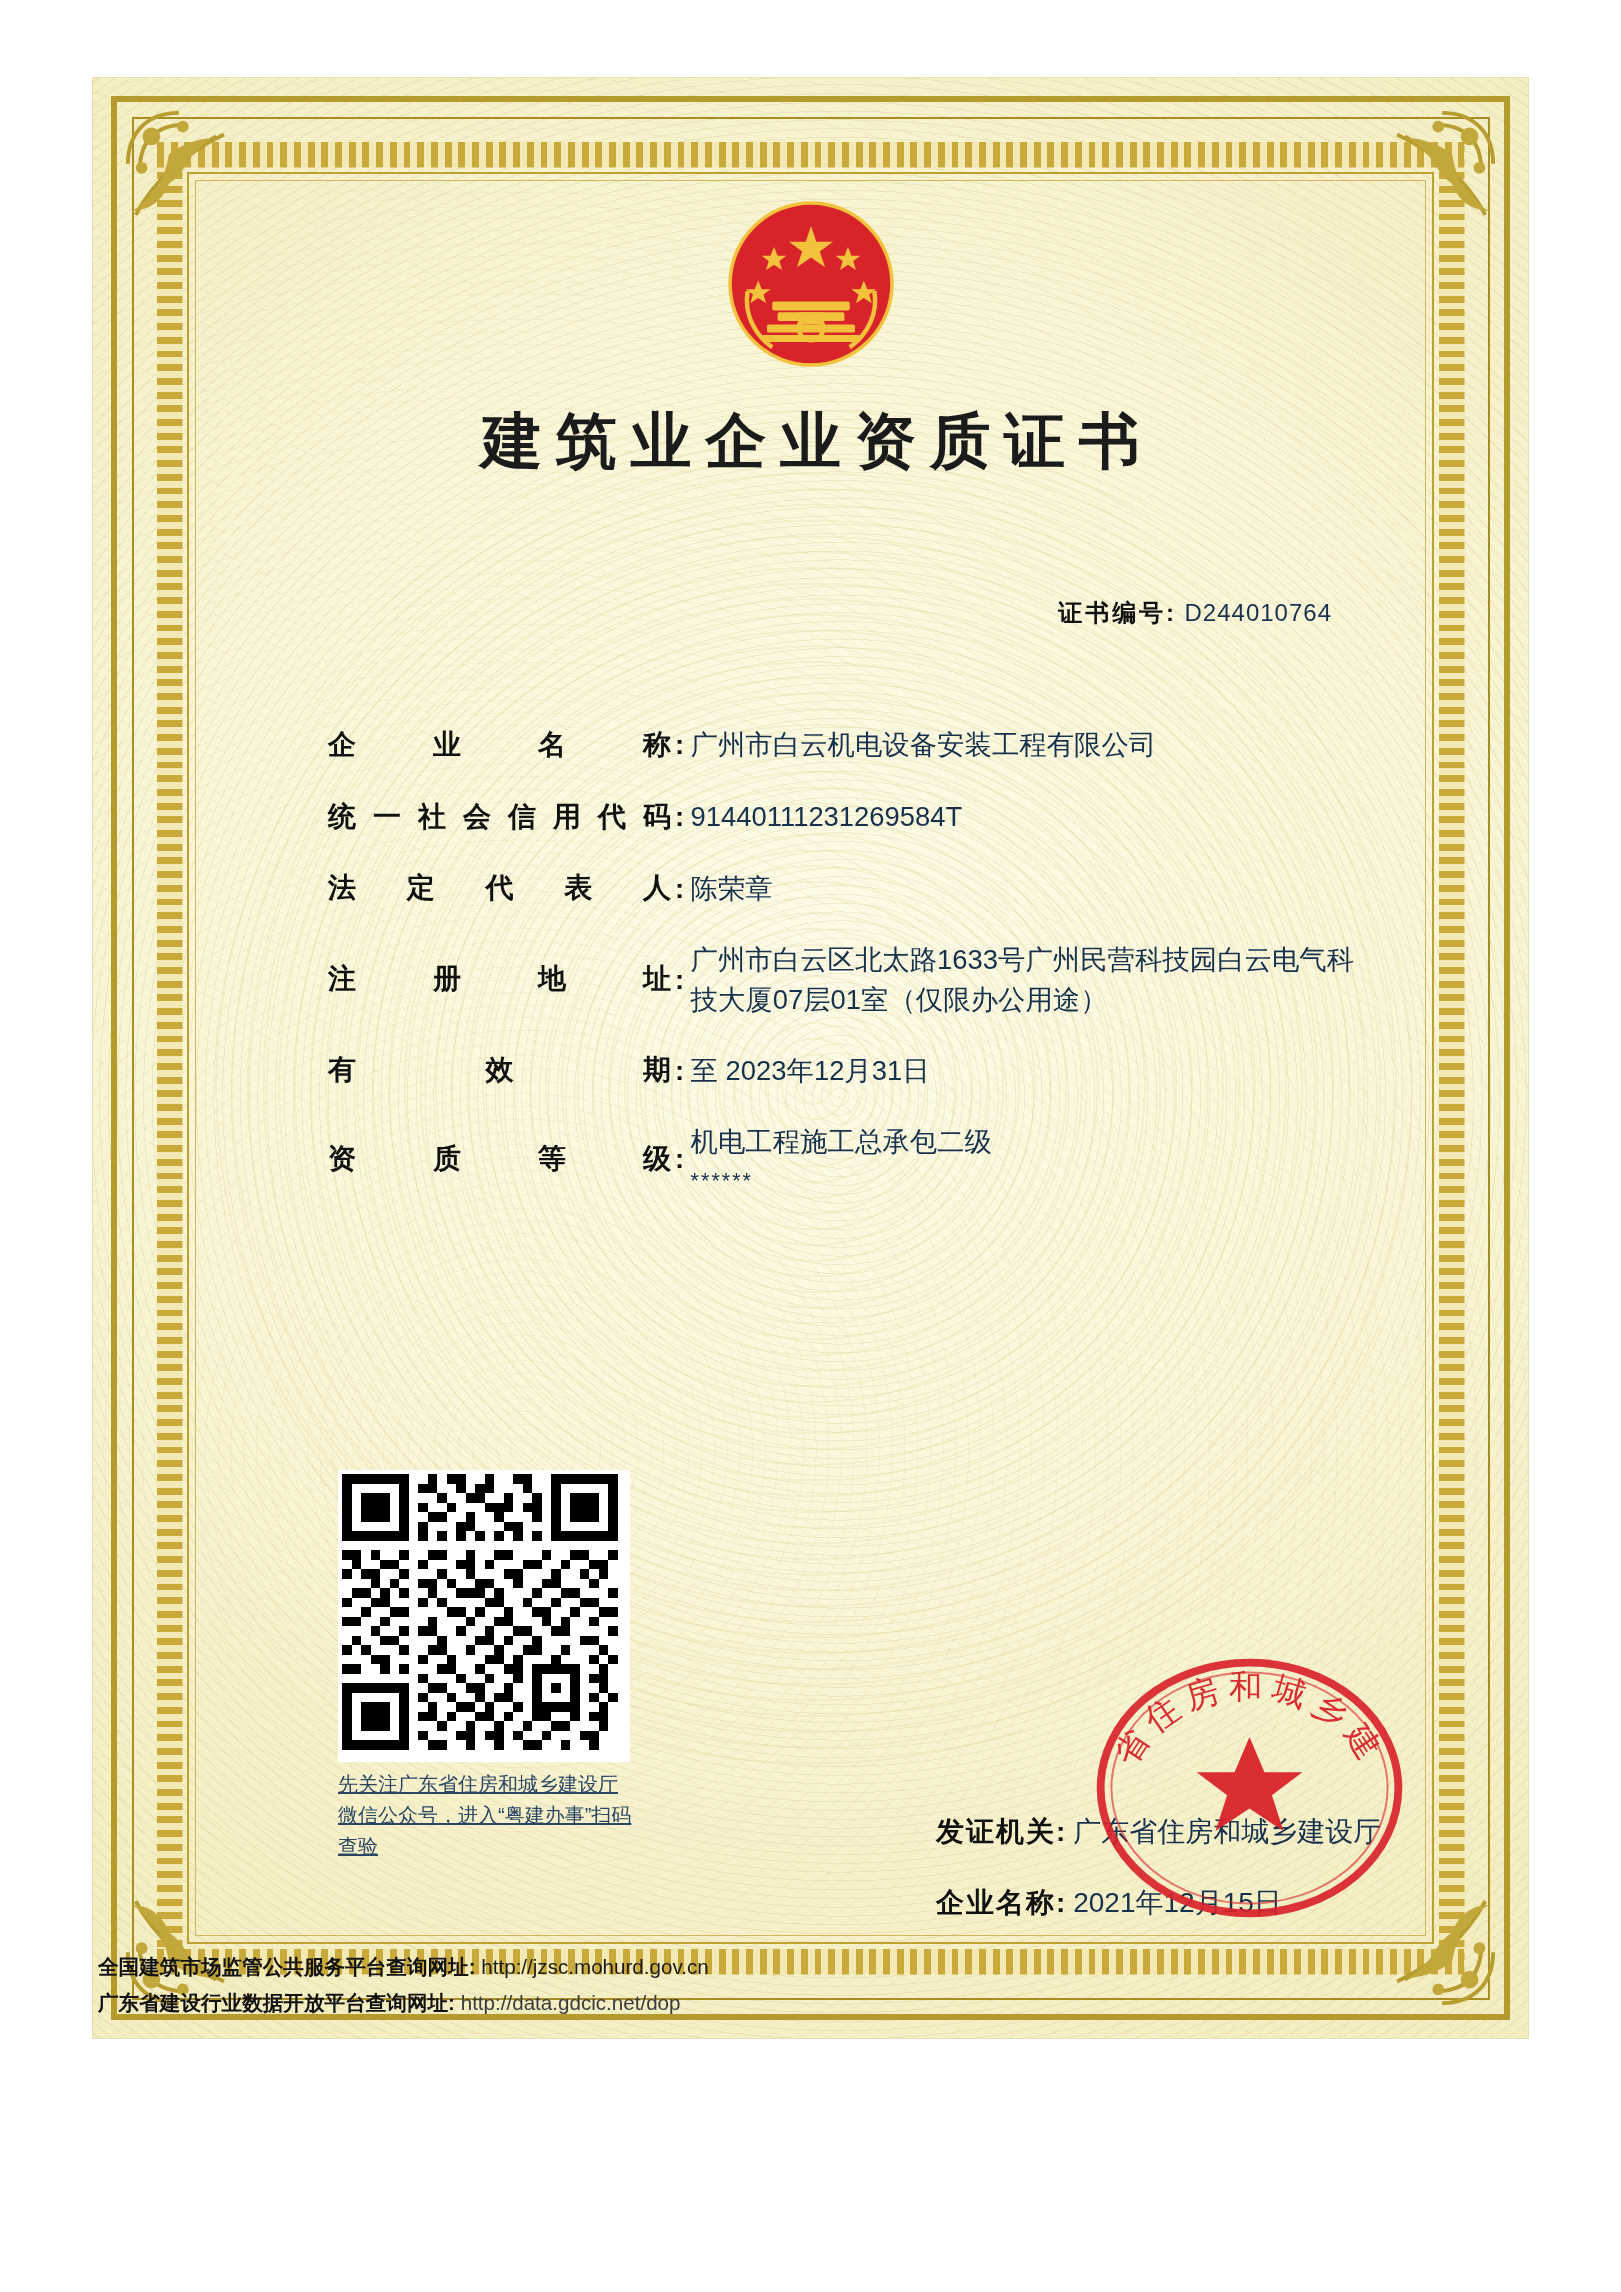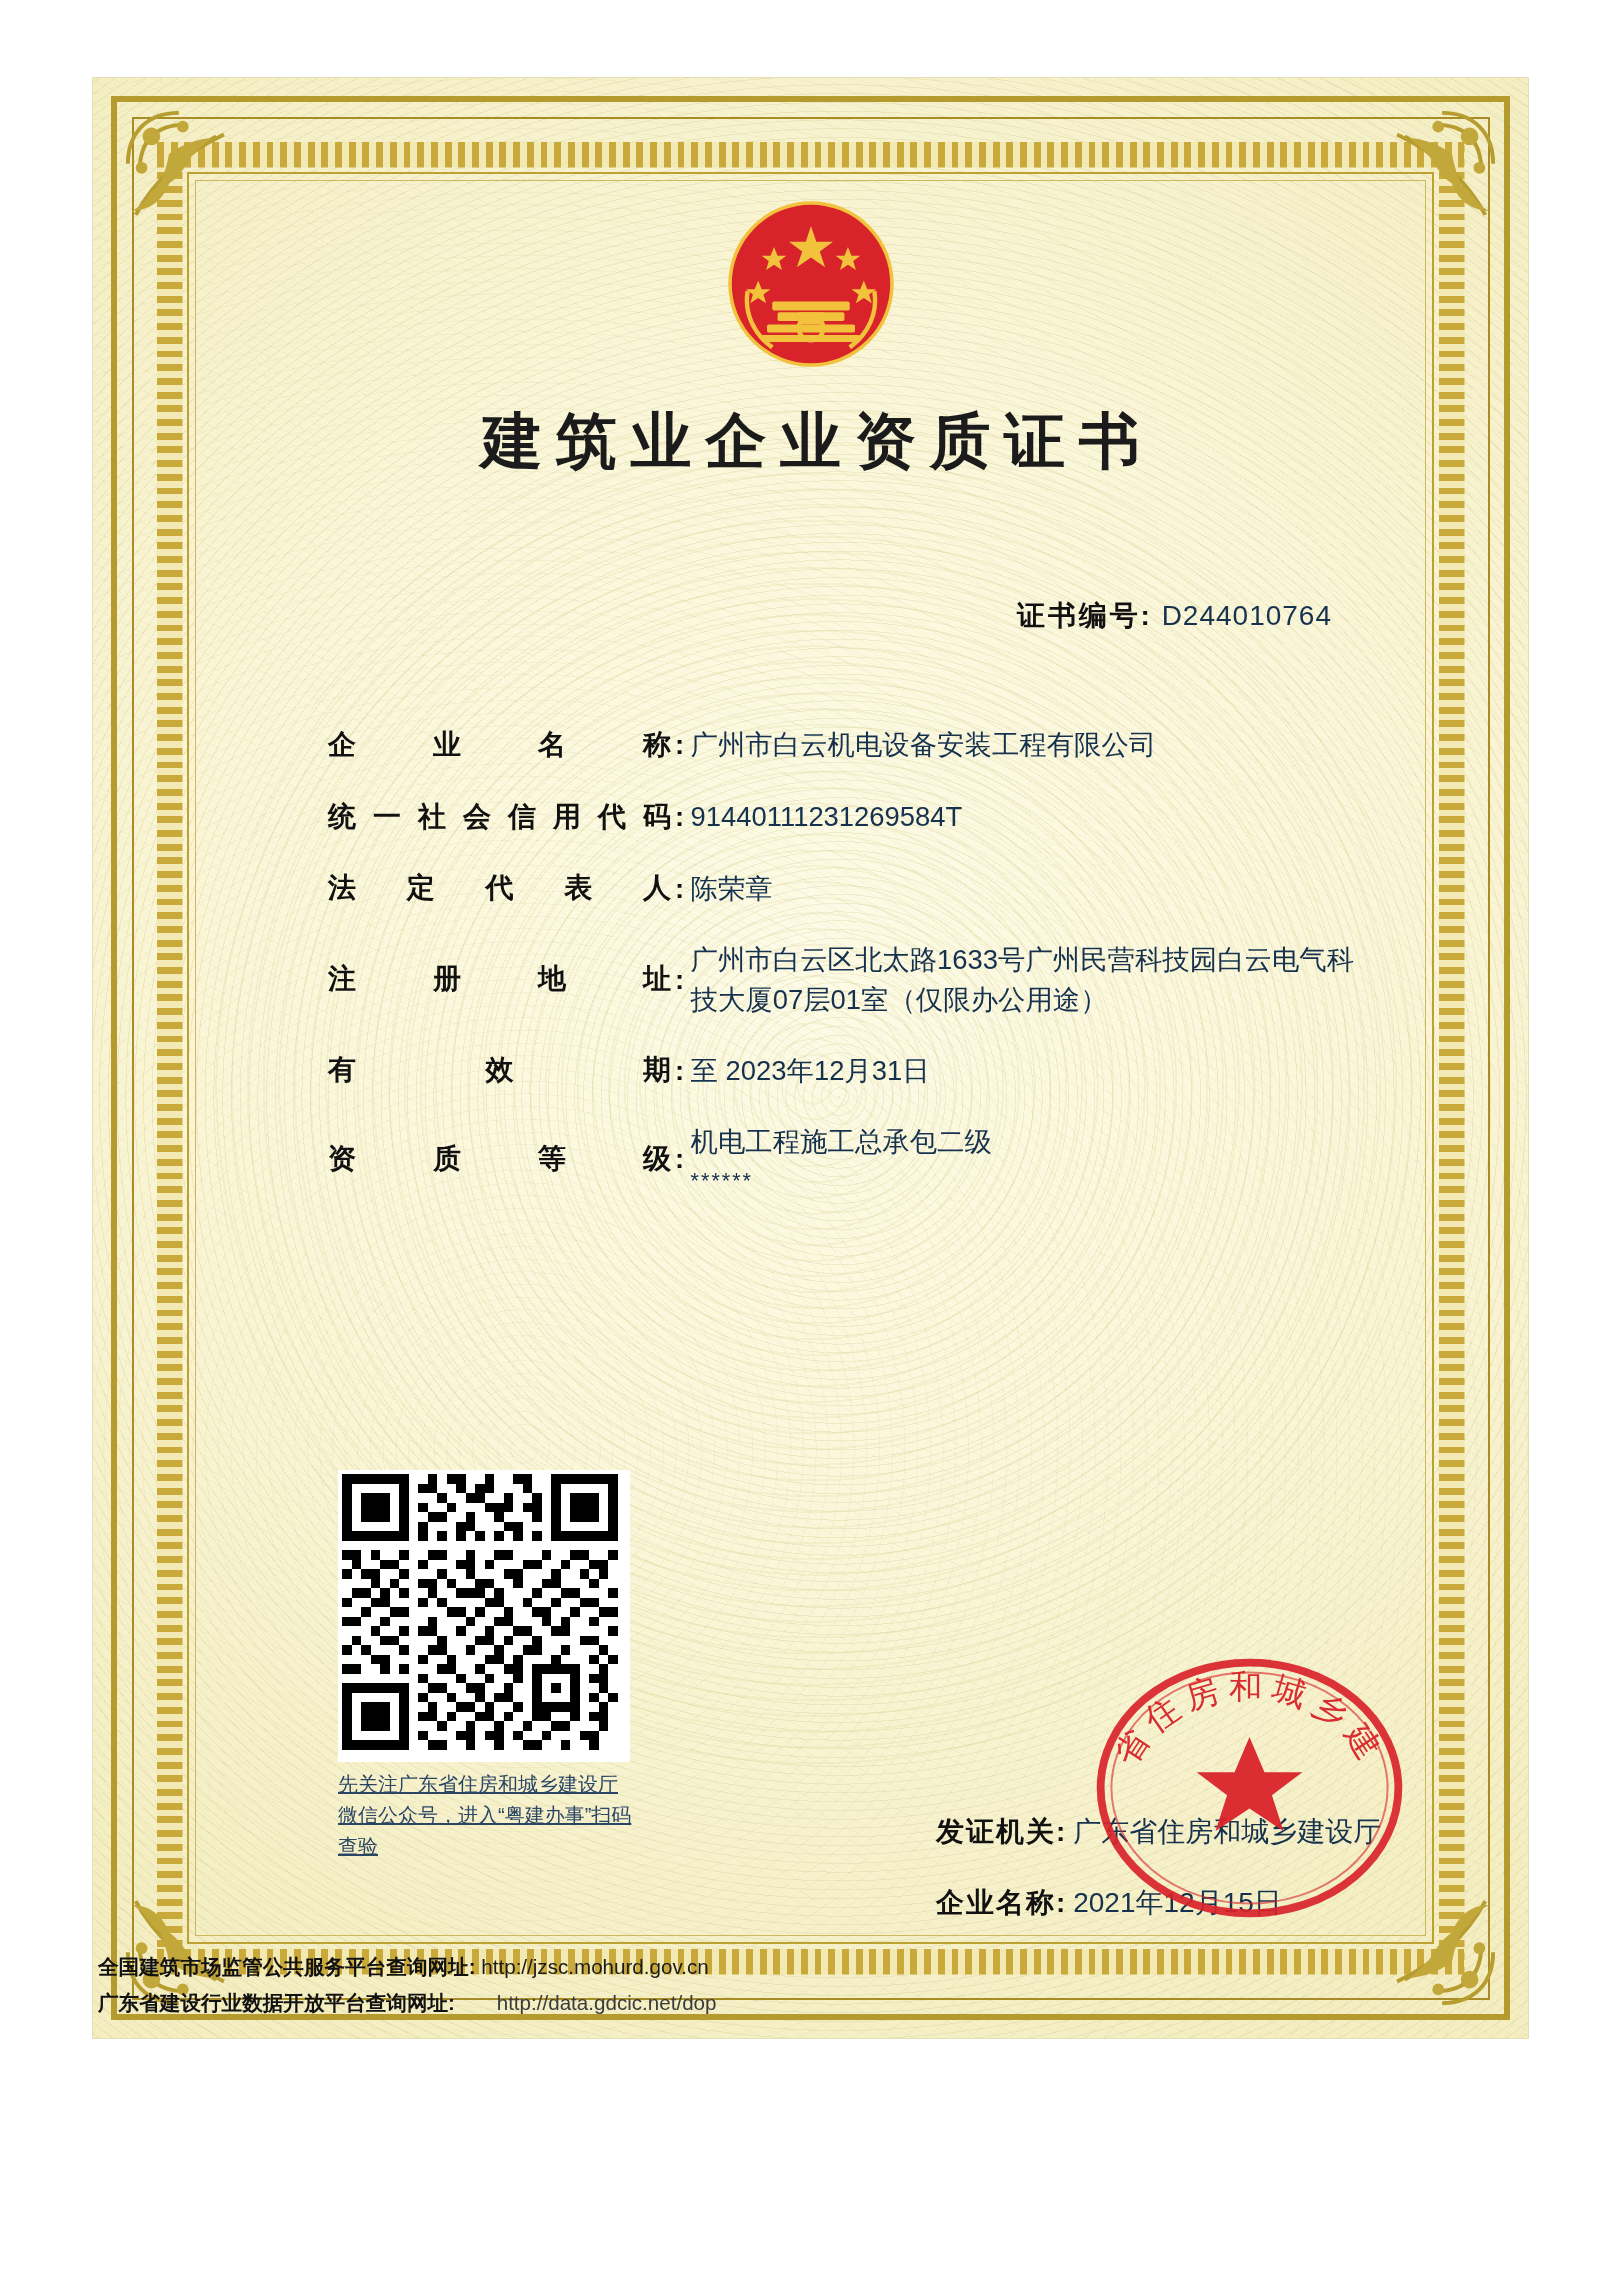--- a/index.html
+++ b/index.html
@@ -126,21 +126,21 @@
     letter-spacing: 13.7px;
     color: #1b1b1b;
     text-indent: 13.7px;
   }
 
   
   .cert-no {
     position: absolute;
     right: 196px;
     top: 519px;
-    font-size: 28px;
+    font-size: 24px;
     color: #16324f;
     letter-spacing: 1px;
     text-align: right;
   }
   .cert-no .lbl {
     color: #111;
     letter-spacing: 2.9px;
     font-weight: 600;
   }
 
@@ -244,21 +244,21 @@
   .footer {
     position: absolute;
     left: 98px;
     top: 1949px;
     font-size: 20.6px;
     line-height: 1.75;
     color: #111;
   }
   .footer .l1 b, .footer .l2 b { font-weight: bold; }
   .footer .url { color: #1a1a1a; }
-  .footer .l2 .url { color: #3a3a3a; margin-left: 36px; }
+  .footer .l2 .url { color: #3a3a3a; }
 </style>
 </head>
 <body>
 
 <div class="page">
   <div class="cert">
 
     <div class="guilloche"></div>
     <div class="guilloche2"></div>
 

